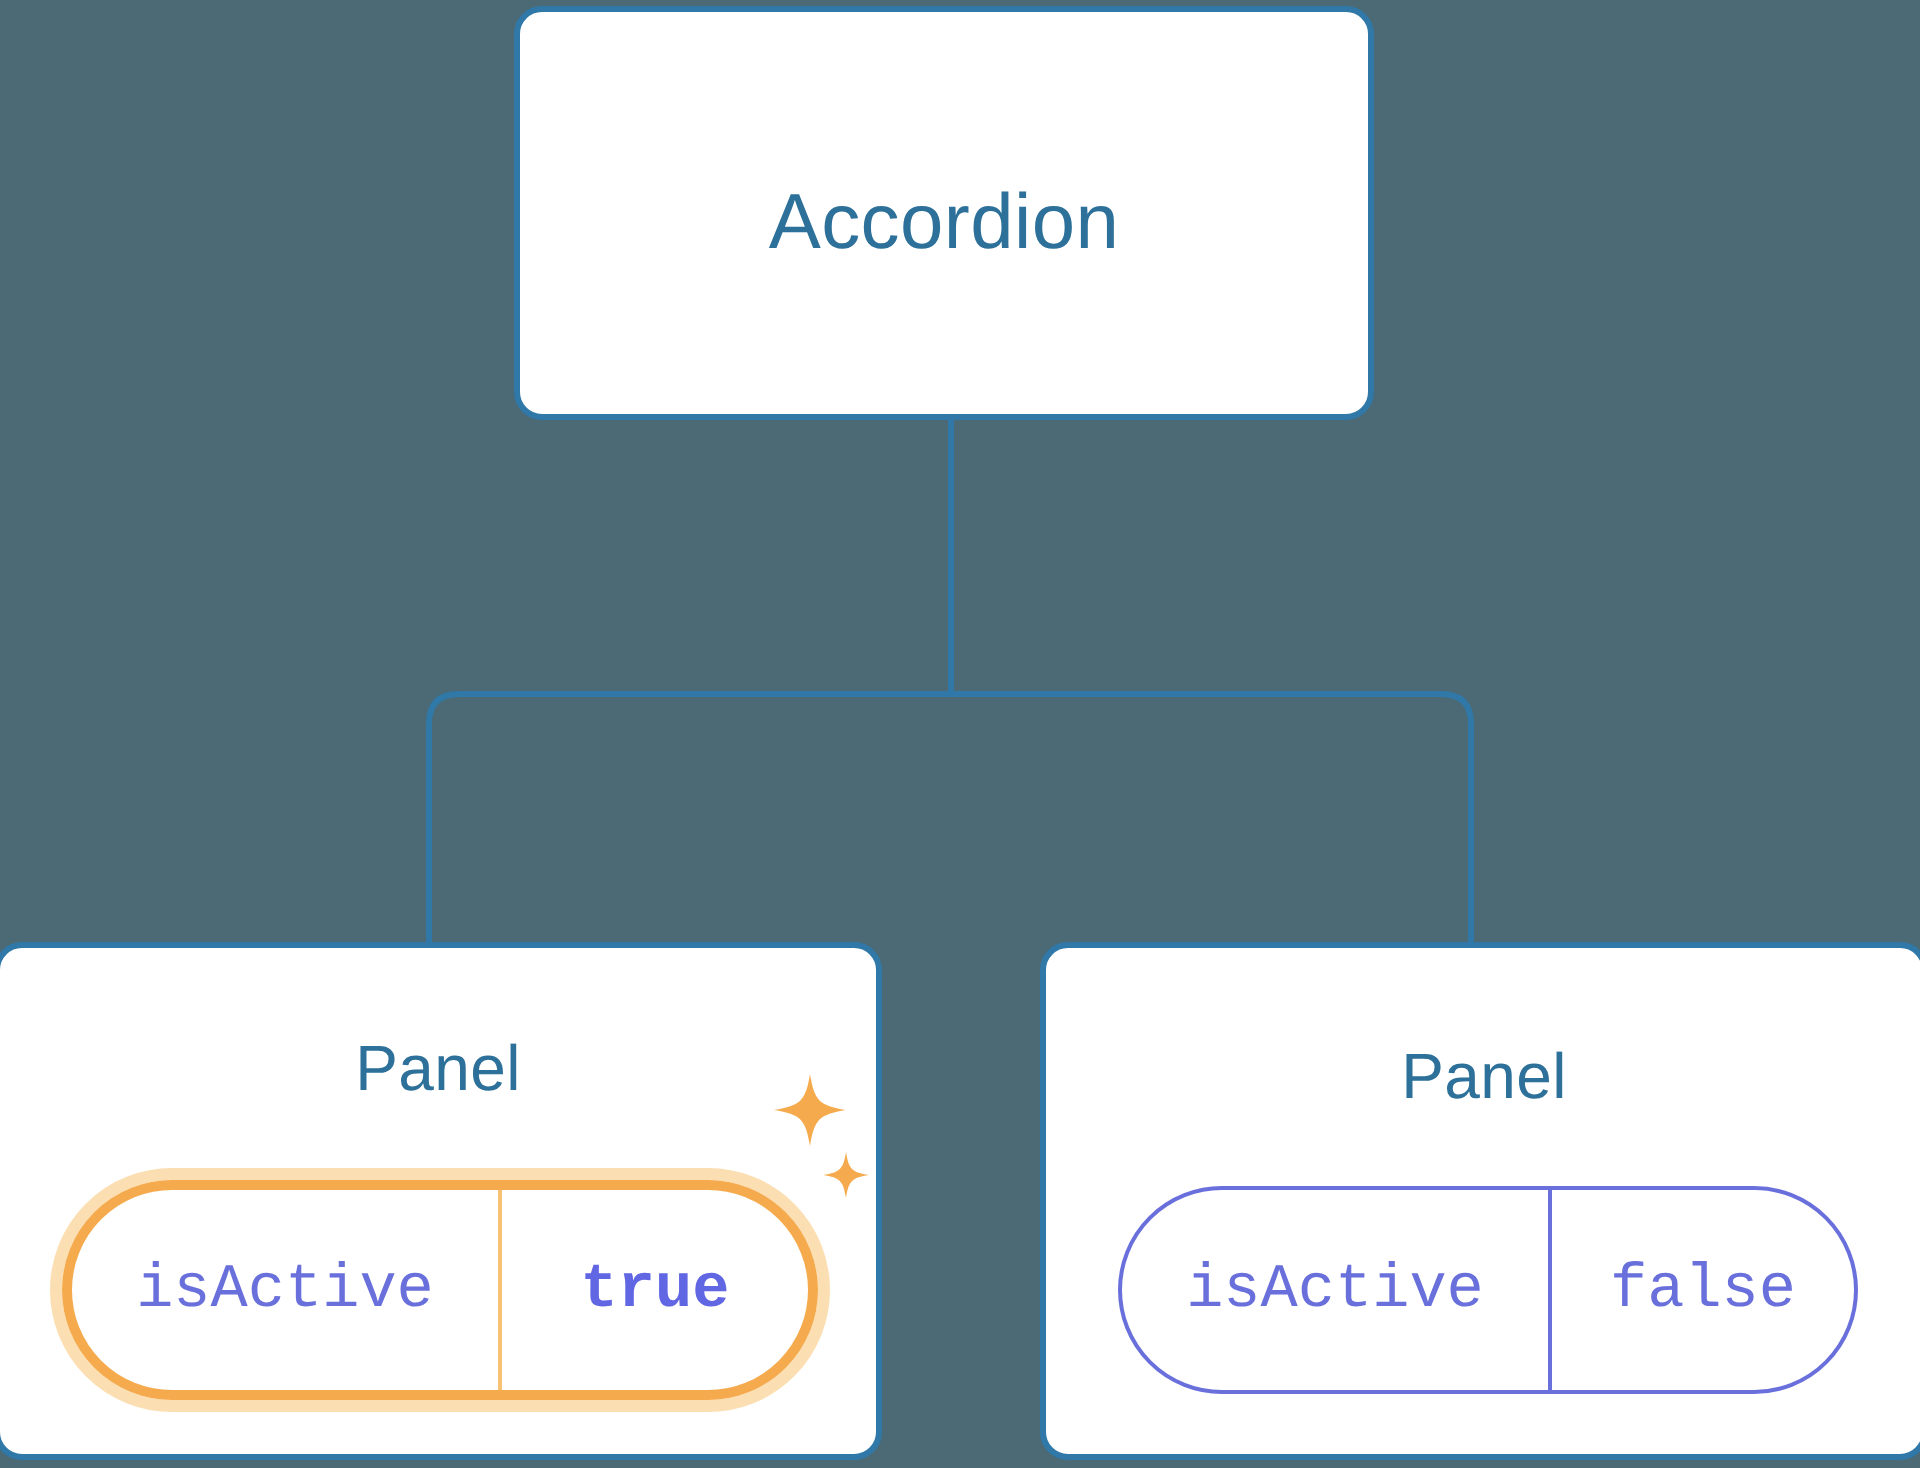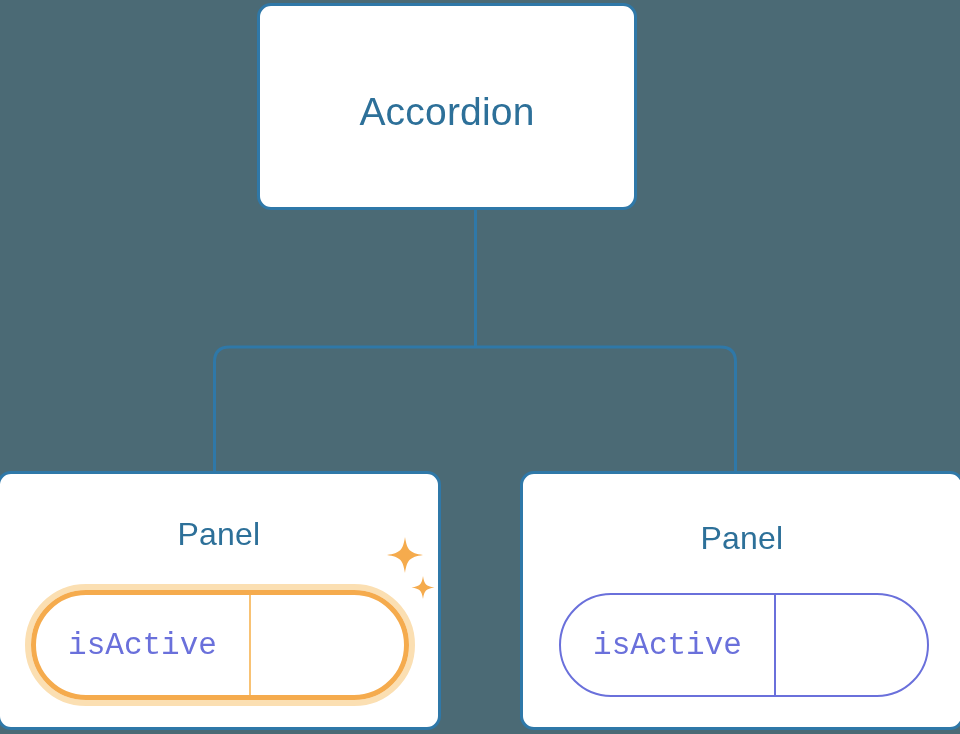--- a/index.html
+++ b/index.html
@@ -39,21 +39,21 @@
     position: absolute;
     background: #ffffff;
     border: 3px solid #2f78a8;
     border-radius: 14px;
     box-sizing: border-box;
   }
 
   .node-root {
     left: 257px;
     top: 3px;
-    width: 380px;
+    width: 430px;
     height: 207px;
   }
 
   .node-panel-left {
     left: -3px;
     top: 471px;
     width: 444px;
     height: 259px;
   }
 
@@ -195,30 +195,32 @@
     <div class="node-title">Accordion</div>
   </div>
 
   <div class="node-card node-panel-left">
     <div class="node-title">Panel</div>
 
     <div class="pill-highlight-wrap">
       <div class="pill-glow"></div>
       <div class="prop-pill pill-highlight">
         <div class="prop-cell prop-key">isActive</div>
+        <div class="prop-cell prop-val">true</div>
       </div>
     </div>
   </div>
 
   <svg class="sparkles" viewBox="0 0 62 72" width="62" height="72">
     <path d="M26 2 C28.2 15.4 30.6 17.8 44 20 C30.6 22.2 28.2 24.6 26 38 C23.8 24.6 21.4 22.2 8 20 C21.4 17.8 23.8 15.4 26 2 Z" fill="#f5ab4d"></path>
     <path d="M44 41 C45.4 49.6 46.9 51.1 55.5 52.5 C46.9 53.9 45.4 55.4 44 64 C42.6 55.4 41.1 53.9 32.5 52.5 C41.1 51.1 42.6 49.6 44 41 Z" fill="#f5ab4d"></path>
   </svg>
 
   <div class="node-card node-panel-right">
     <div class="node-title">Panel</div>
 
     <div class="prop-pill pill-plain">
       <div class="prop-cell prop-key">isActive</div>
+      <div class="prop-cell prop-val">false</div>
     </div>
   </div>
 
 </div>
 
 </body></html>

